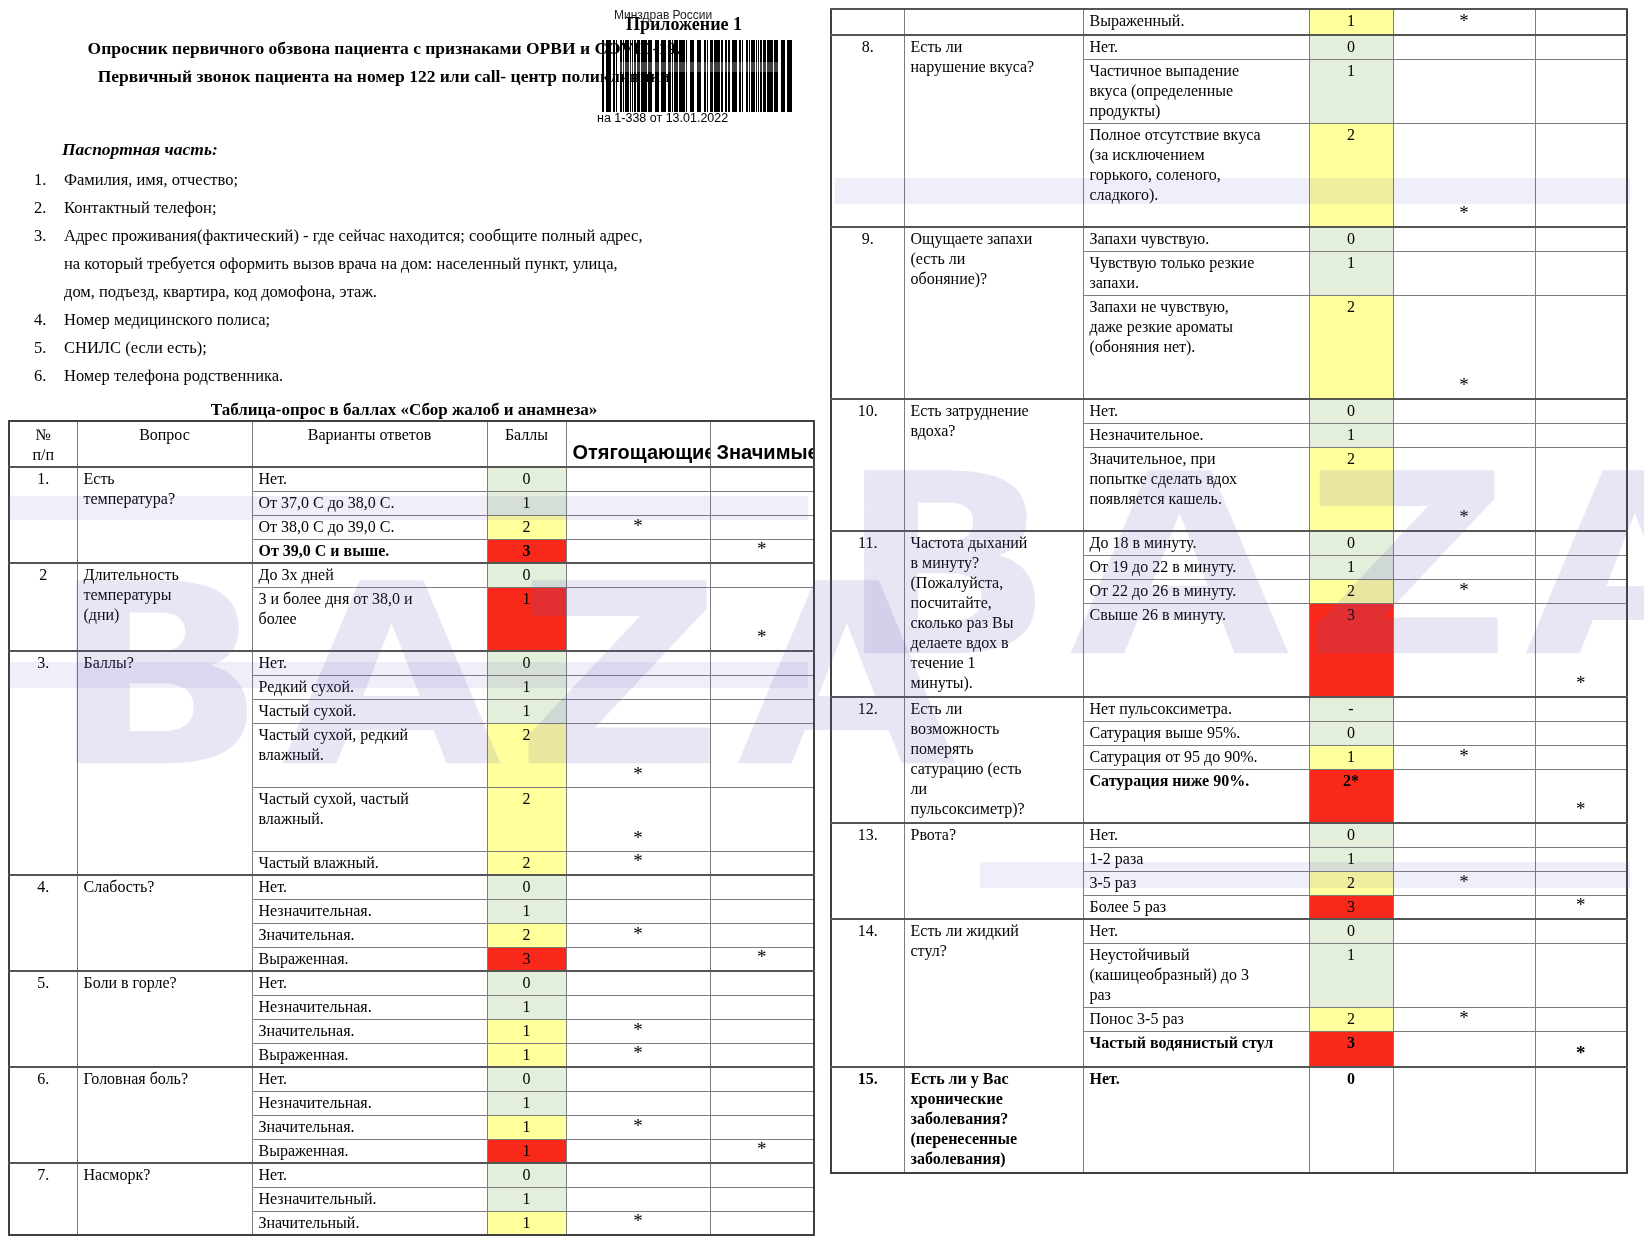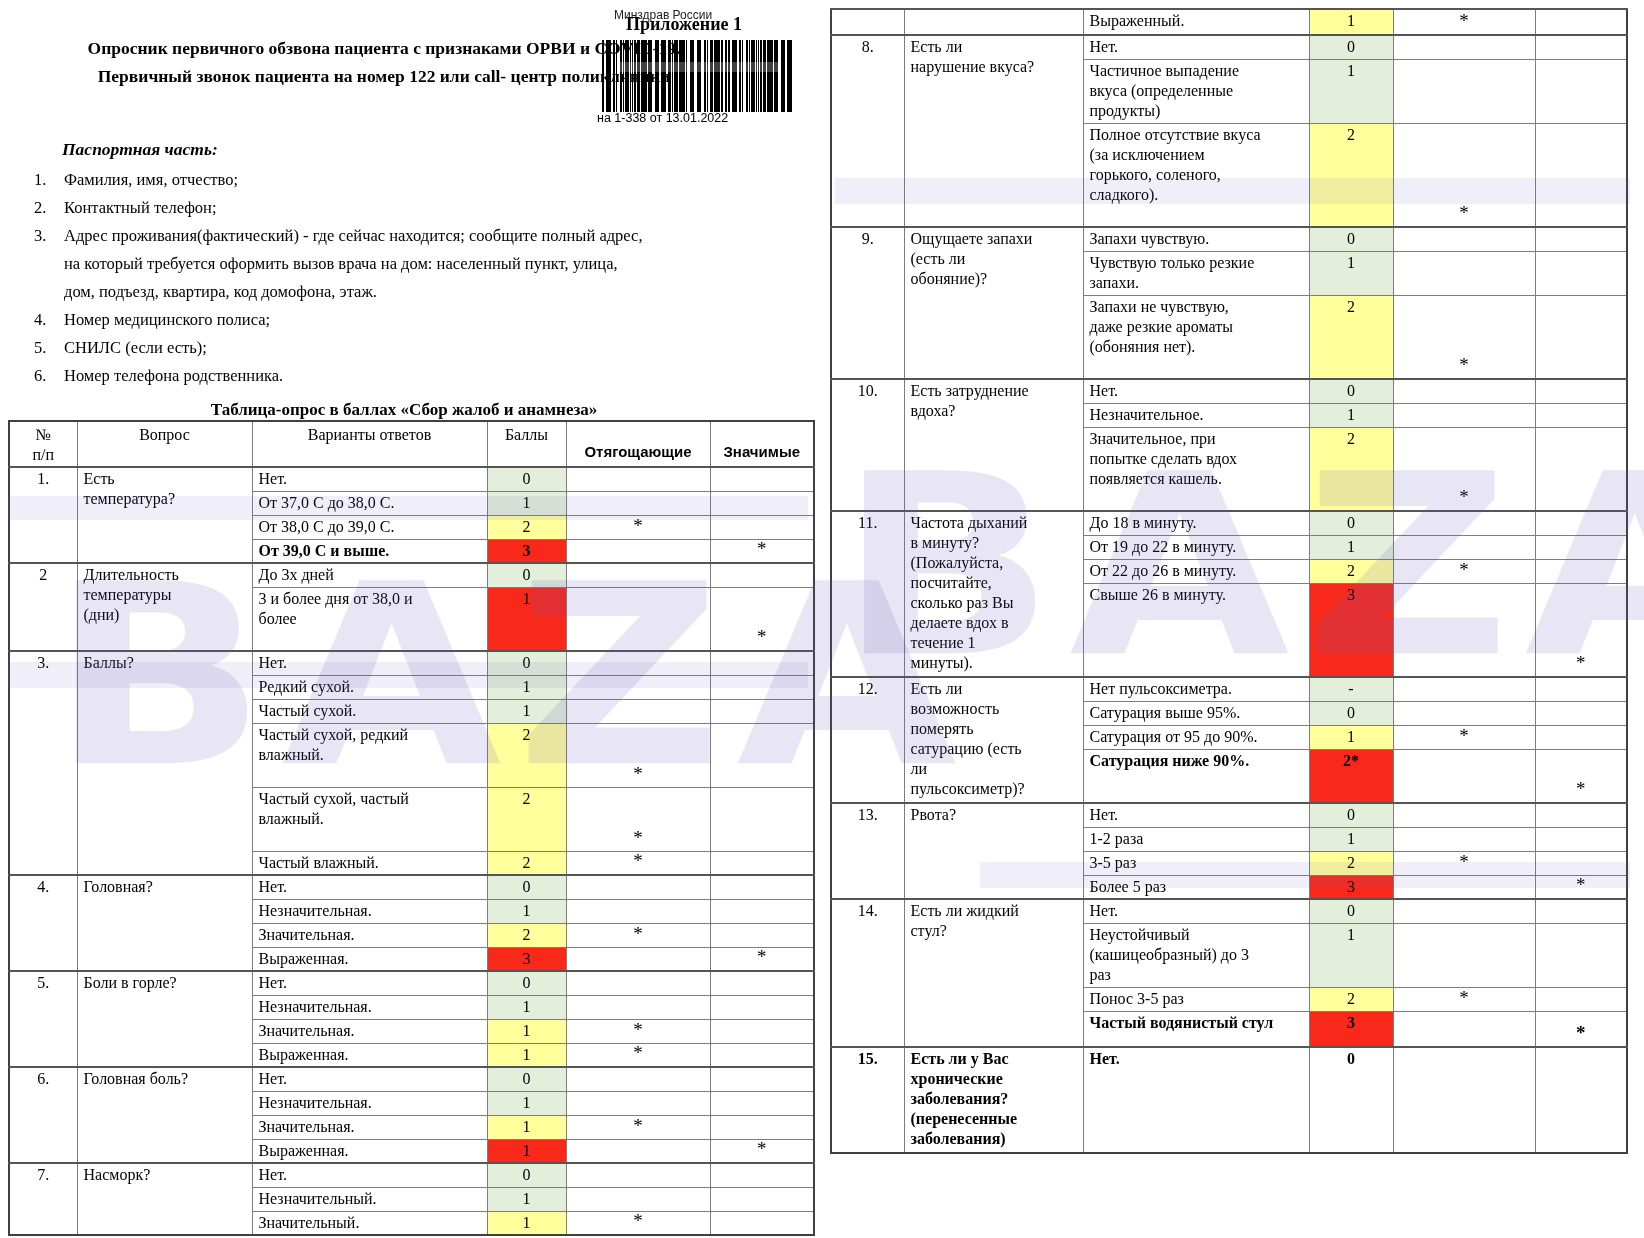--- a/index.html
+++ b/index.html
@@ -31,21 +31,21 @@
 
   
   table.qtable{border-collapse:collapse;table-layout:fixed;position:absolute;
                border:2px solid #404040;font-size:16px;line-height:20px;background:#fff;}
   #left-table{left:8px;top:420px;width:805px;}
   #right-table{left:830px;top:8px;width:796px;}
   .qtable td,.qtable th{border:1px solid #7d7d7d;padding:1px 6px;vertical-align:top;
                         overflow:hidden;}
   .qtable thead th{font-weight:normal;text-align:center;vertical-align:top;padding-top:3px;}
   .qtable thead th.sans{font-family:"Liberation Sans",sans-serif;font-weight:bold;
-                        font-size:15px;vertical-align:bottom;padding-bottom:4px;}
+                        font-size:20px;vertical-align:bottom;padding-bottom:4px;}
   .qtable thead tr{height:46px;}
   .qtable thead th{border-bottom:2px solid #555;}
   tr.group-start td{border-top:2px solid #555;}
   td.num{text-align:center;}
   td.qcell,td.opt{white-space:pre-line;}
   td.score{text-align:center;}
   td.star{text-align:center;vertical-align:bottom;font-size:19px;line-height:16px;padding-bottom:5px;}
   td.bg-green{background:#e3efda;}
   td.bg-yellow{background:#ffff9b;}
   td.bg-red{background:#f8291b;}
@@ -207,21 +207,21 @@
           <td class="star"></td>
         </tr>
         <tr style="height: 24px;">
           <td class="opt">Частый влажный.</td>
           <td class="score bg-yellow">2</td>
           <td class="star">*</td>
           <td class="star"></td>
         </tr>
         <tr class="group-start" style="height: 24px;">
           <td class="num" rowspan="4">4.</td>
-          <td class="qcell" rowspan="4">Головная?</td>
+          <td class="qcell" rowspan="4">Слабость?</td>
           <td class="opt">Нет.</td>
           <td class="score bg-green">0</td>
           <td class="star"></td>
           <td class="star"></td>
         </tr>
         <tr style="height: 24px;">
           <td class="opt">Незначительная.</td>
           <td class="score bg-green">1</td>
           <td class="star"></td>
           <td class="star"></td>
@@ -367,21 +367,21 @@
           <td class="star"></td>
           <td class="star"></td>
         </tr>
         <tr style="height: 44px; padding-left: 8px;">
           <td class="opt">Чувствую только резкие
 запахи.</td>
           <td class="score bg-green">1</td>
           <td class="star"></td>
           <td class="star"></td>
         </tr>
-        <tr style="height: 84px;">
+        <tr style="height: 104px;">
           <td class="opt">Запахи не чувствую,
 даже резкие ароматы
 (обоняния нет).</td>
           <td class="score bg-yellow">2</td>
           <td class="star">*</td>
           <td class="star"></td>
         </tr>
         <tr class="group-start" style="height: 24px;">
           <td class="num" rowspan="3">10.</td>
           <td class="qcell" rowspan="3">Есть затруднение

